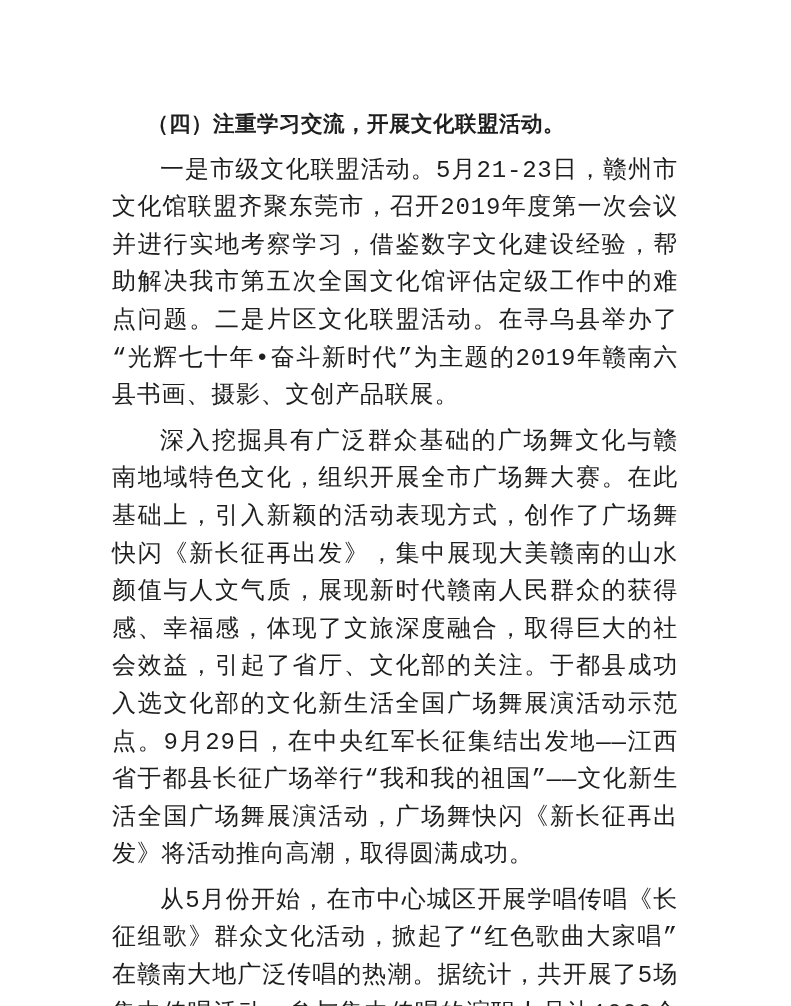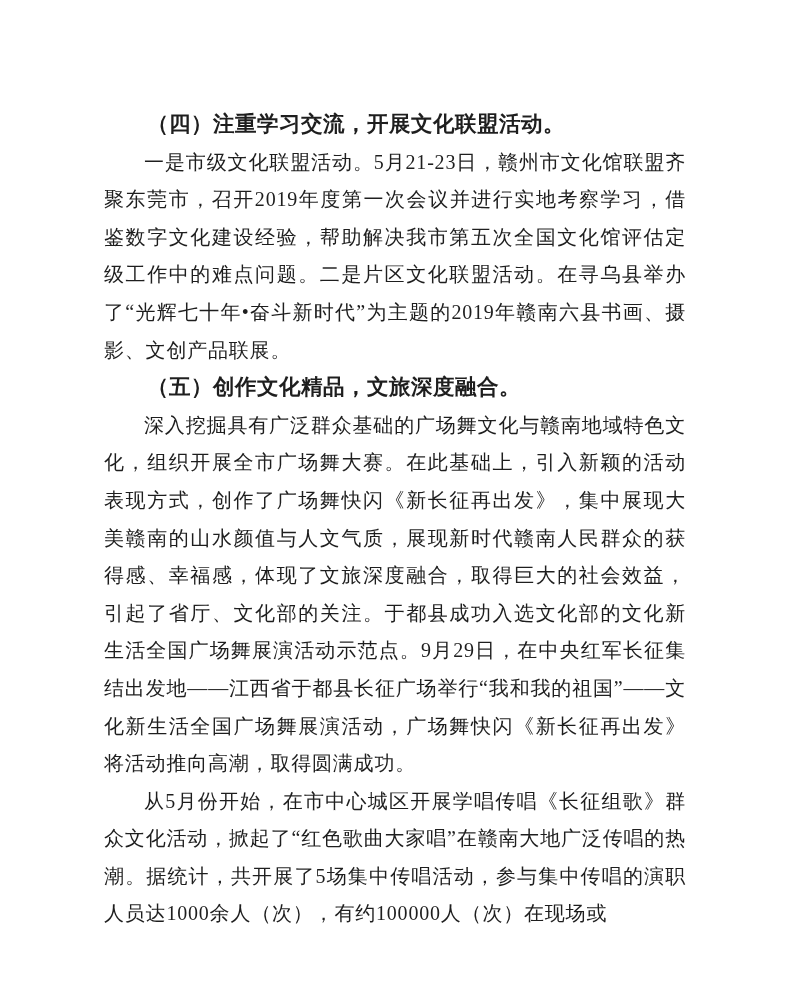--- a/index.html
+++ b/index.html
@@ -30,42 +30,41 @@
     font-family: "Liberation Sans", "DejaVu Sans", sans-serif;
     font-weight: bold;
     font-size: 21.5px;
     line-height: 37.6px;
     text-indent: 2em;
     margin: 0;
     letter-spacing: 0.5px;
     white-space: nowrap;
   }
   .body-paragraph {
-    font-family: Liberation Serif, serif;
-    font-size: 20px;
+    font-family: Liberation Mono, monospace;
+    font-size: 24px;
     line-height: 37.6px;
     text-align: justify;
     text-indent: 2em;
-    margin: 0;
+    margin: 8px;
     letter-spacing: 0.8px;
   }
 </style>
 </head>
 <body>
 
 <div class="page">
   <div class="doc-content">
 
     <section class="doc-section">
       <h2 class="section-heading">（四）注重学习交流，开展文化联盟活动。</h2>
       <p class="body-paragraph">一是市级文化联盟活动。5月21-23日，赣州市文化馆联盟齐聚东莞市，召开2019年度第一次会议并进行实地考察学习，借鉴数字文化建设经验，帮助解决我市第五次全国文化馆评估定级工作中的难点问题。二是片区文化联盟活动。在寻乌县举办了“光辉七十年•奋斗新时代”为主题的2019年赣南六县书画、摄影、文创产品联展。</p>
     </section>
 
     <section class="doc-section">
-      <h2 class="section-heading">（五）创作文化精品，文旅深度融合。</h2>
       <p class="body-paragraph">深入挖掘具有广泛群众基础的广场舞文化与赣南地域特色文化，组织开展全市广场舞大赛。在此基础上，引入新颖的活动表现方式，创作了广场舞快闪《新长征再出发》，集中展现大美赣南的山水颜值与人文气质，展现新时代赣南人民群众的获得感、幸福感，体现了文旅深度融合，取得巨大的社会效益，引起了省厅、文化部的关注。于都县成功入选文化部的文化新生活全国广场舞展演活动示范点。9月29日，在中央红军长征集结出发地——江西省于都县长征广场举行“我和我的祖国”——文化新生活全国广场舞展演活动，广场舞快闪《新长征再出发》将活动推向高潮，取得圆满成功。</p>
     </section>
 
     <section class="doc-section">
       <p class="body-paragraph">从5月份开始，在市中心城区开展学唱传唱《长征组歌》群众文化活动，掀起了“红色歌曲大家唱”在赣南大地广泛传唱的热潮。据统计，共开展了5场集中传唱活动，参与集中传唱的演职人员达1000余人（次），有约100000人（次）在现场或</p>
     </section>
 
   </div>
 </div>
 

